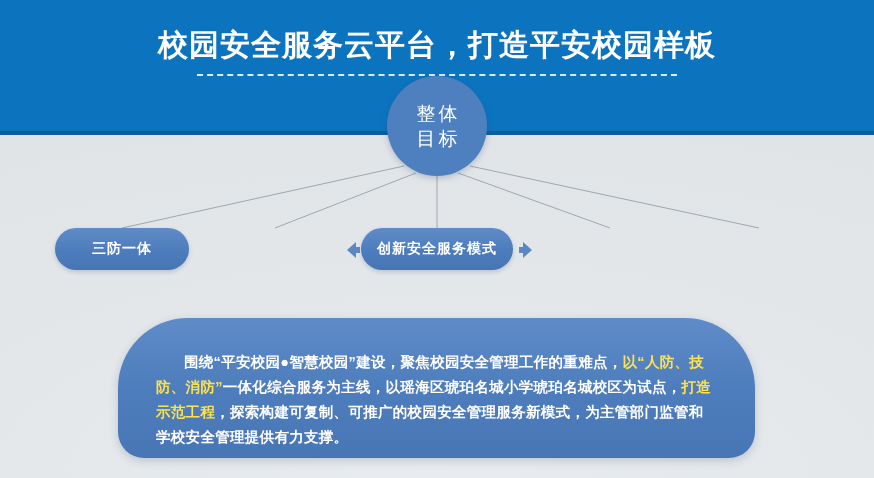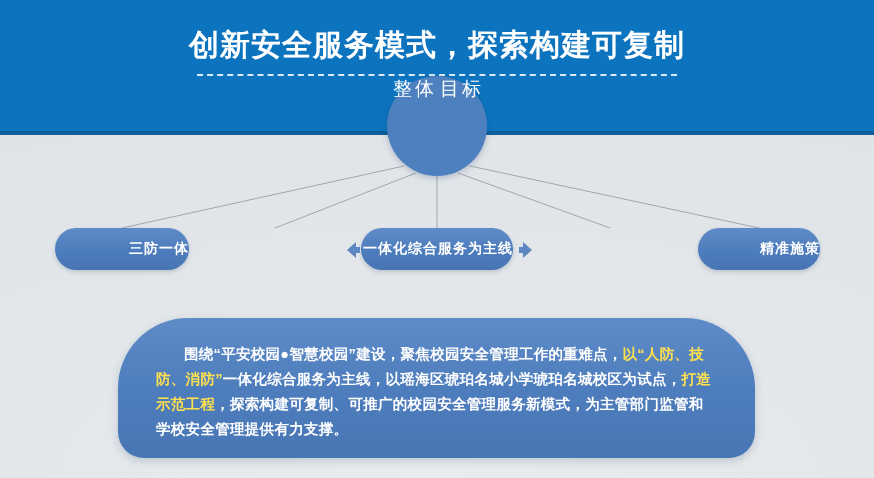--- a/index.html
+++ b/index.html
@@ -48,22 +48,22 @@
     border-top:2px dashed rgba(255,255,255,0.85);
   }
 
   
   #goal-circle {
     position:absolute; left:387px; top:76px;
     width:100px; height:100px;
     border-radius:50%;
     background:#4e80c0;
     box-shadow:0 2px 6px rgba(40,70,110,0.28);
-    display:flex; flex-direction:row;
-    align-items:flex-start; justify-content:center;
+    display:flex; flex-direction:column;
+    align-items:center; justify-content:center;
     z-index:6;
   }
   #goal-circle .gl {
     color:#ffffff;
     font-family:"Liberation Serif","DejaVu Serif",serif;
     font-size:19px;
     line-height:1.34;
     letter-spacing:3px;
     text-indent:3px;
   }
@@ -72,21 +72,21 @@
   #connectors { position:absolute; left:0; top:0; width:874px; height:478px; z-index:1; }
 
   
   .pill {
     position:absolute;
     top:228px;
     height:42px;
     border-radius:21px;
     background:linear-gradient(180deg,#5f8cc8 0%,#4d7cbc 55%,#4775b4 100%);
     box-shadow:0 2px 4px rgba(40,70,110,0.22);
-    display:flex; align-items:center; justify-content:flex-end;
+    display:flex; align-items:center; justify-content:center;
     z-index:4;
   }
   .pill span {
     color:#ffffff;
     font-size:14px;
     font-weight:bold;
     letter-spacing:1px;
     white-space:nowrap;
   }
   #pill-0 { left:55px;  width:134px; }
@@ -106,40 +106,40 @@
 
   
   #panel {
     position:absolute;
     left:118px; top:318px;
     width:637px; height:140px;
     background:linear-gradient(180deg,#5f8cc8 0%,#4e7dbd 50%,#4876b5 100%);
     border-radius:70px 70px 26px 26px;
     box-shadow:0 3px 8px rgba(40,70,110,0.22);
     z-index:3;
-    padding:24px 38px 20px 38px;
+    padding:32px 38px 20px 38px;
   }
   #panel-text {
     color:#ffffff;
     font-size:14.5px;
     font-weight:bold;
     line-height:25px;
     text-indent:28px;
     letter-spacing:0.3px;
   }
   #panel-text .hl { color:#ffe14d; }
 </style>
 </head>
 <body>
 
 <div id="slide">
 
   <div id="header"></div>
   <div id="header-rule"></div>
-  <div id="title">创新安全服务模式，探索构建可复制</div>
+  <div id="title">校园安全服务云平台，打造平安校园样板</div>
   <div id="title-underline"></div>
 
   <svg id="connectors" viewBox="0 0 874 478" width="874" height="478">
     <g stroke="#9aa3ad" stroke-width="1" fill="none" opacity="0.95">
       <line x1="404" y1="166" x2="122" y2="228"></line>
       <line x1="416" y1="173" x2="275" y2="228"></line>
       <line x1="437" y1="176" x2="437" y2="228"></line>
       <line x1="458" y1="173" x2="610" y2="228"></line>
       <line x1="470" y1="166" x2="759" y2="228"></line>
     </g>
@@ -147,24 +147,21 @@
 
   <div id="goal-circle">
     <div class="gl">整体</div>
     <div class="gl">目标</div>
   </div>
 
   <div class="pill" id="pill-0">
     <span>三防一体</span>
   </div>
   <div class="pill" id="pill-2">
-    <span>一体化综合服务为主线</span>
-  </div>
-  <div class="pill" id="pill-4">
-    <span>精准施策</span>
+    <span>创新安全服务模式</span>
   </div>
 
   <svg class="arrow" id="arrow-left" viewBox="0 0 20 20">
     <path d="M12 2 L12 7 L16 7 L16 13 L12 13 L12 18 L3 10 Z" fill="#5d87c2"></path>
   </svg>
   <svg class="arrow" id="arrow-right" viewBox="0 0 20 20">
     <path d="M8 2 L8 7 L4 7 L4 13 L8 13 L8 18 L17 10 Z" fill="#5d87c2"></path>
   </svg>
 
   <div id="panel">

